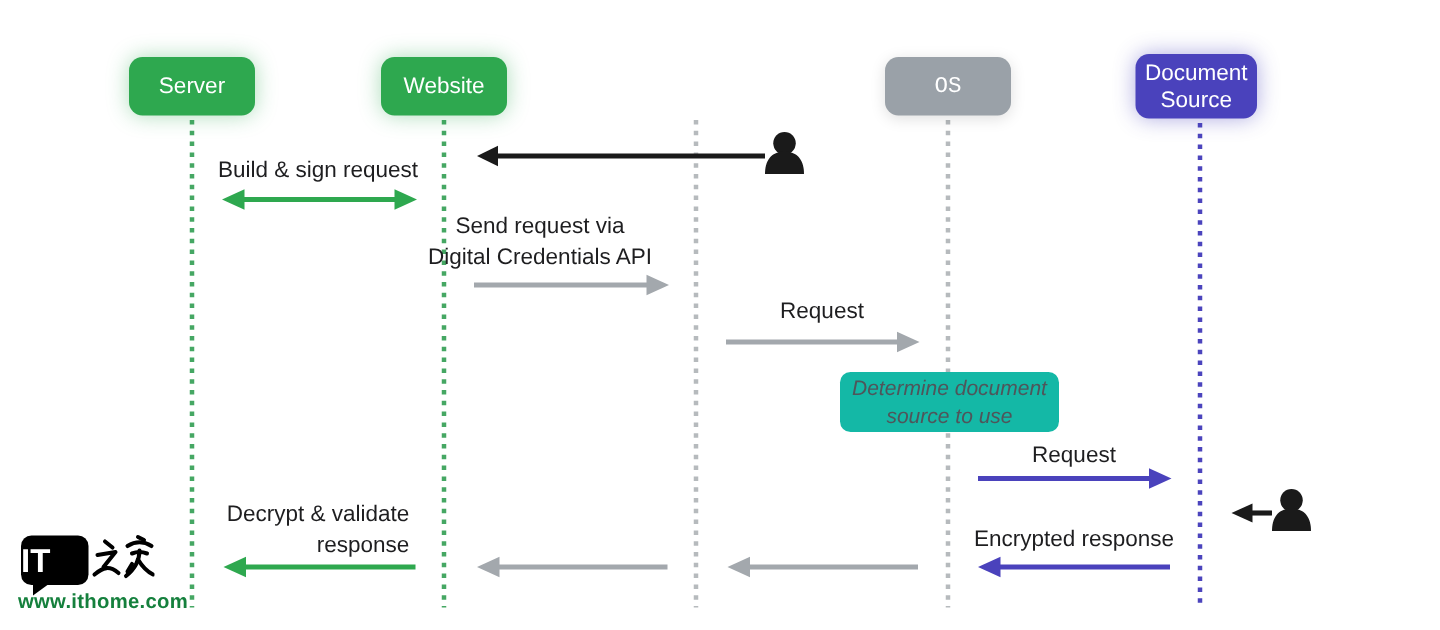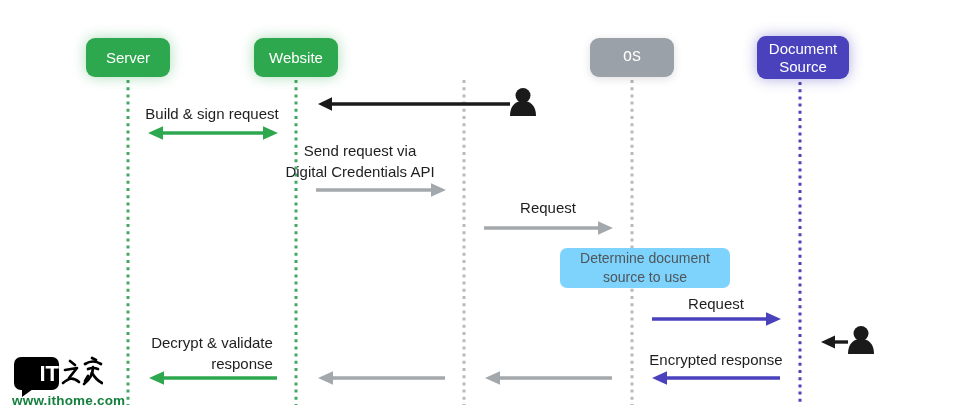--- a/index.html
+++ b/index.html
@@ -9,47 +9,47 @@
   }
   .layer{position:absolute;left:0;top:0;}
   
   .actor{
     position:absolute;top:38px;width:84px;height:39px;border-radius:9px;
     display:flex;align-items:center;justify-content:center;text-align:center;
     color:#fff;font-size:15px;line-height:1.15;
   }
   .actor.green{background:#2ea84f;box-shadow:0 0 14px rgba(46,168,79,.40);}
   .actor.gray{background:#9aa1a8;box-shadow:0 2px 10px rgba(0,0,0,.13);}
-  .actor.purple{background:#4a42bc;box-shadow:0 0 14px rgba(74,66,188,.45);top:36px;height:43px;width:92px;}
+  .actor.purple{background:#4a42bc;box-shadow:0 0 14px rgba(74,66,188,.45);top:36px;height:43px;width:81px;}
   .a-server{left:86px;}
   .a-website{left:254px;}
   .a-browser{left:422px;}
   .a-os{left:590px;font-family:Liberation Mono, monospace;}
   .a-doc{left:757px;}
   
   .msg{
     position:absolute;transform:translateX(-50%);text-align:center;
     font-size:15px;line-height:1.42;color:#1e1e20;white-space:pre-line;
   }
   .m-build{left:212px;top:103px;}
   .m-send{left:360px;top:140px;}
   .m-req1{left:548px;top:197px;}
   .m-req2{left:716px;top:293px;}
   .m-enc{left:716px;top:349px;}
   .m-dec{left:212px;top:332px;text-align:right;}
   
   .note{
-    position:absolute;left:560px;top:248px;width:170px;height:40px;border-radius:7px;
-    background:#7dd3fc;color:#4f555a;font-size:14px;line-height:1.35;
-    display:flex;align-items:center;justify-content:center;text-align:center;white-space:pre-line;
+    position:absolute;left:560px;top:248px;width:146px;height:40px;border-radius:7px;
+    background:#14b8a6;color:#4f555a;font-size:14px;line-height:1.35;
+    display:flex;align-items:center;justify-content:center;text-align:center;white-space:pre-line;font-style:italic;
   }
   
   .logo-bubble{
     position:absolute;left:14px;top:357px;width:45px;height:33px;background:#000;border-radius:7px;
-    color:#fff;font-weight:700;font-size:22px;display:flex;align-items:center;justify-content:flex-end;
+    color:#fff;font-weight:700;font-size:22px;display:flex;align-items:center;justify-content:flex-start;
   }
   .logo-bubble::after{
     content:"";position:absolute;left:8px;bottom:-7px;width:0;height:0;
     border-top:8px solid #000;border-right:11px solid transparent;
   }
   .logo-cjk{position:absolute;left:61px;top:356px;}
   .site-url{
     position:absolute;left:12px;top:393px;font-size:13.5px;font-weight:700;color:#15803d;
     letter-spacing:.2px;
   }

